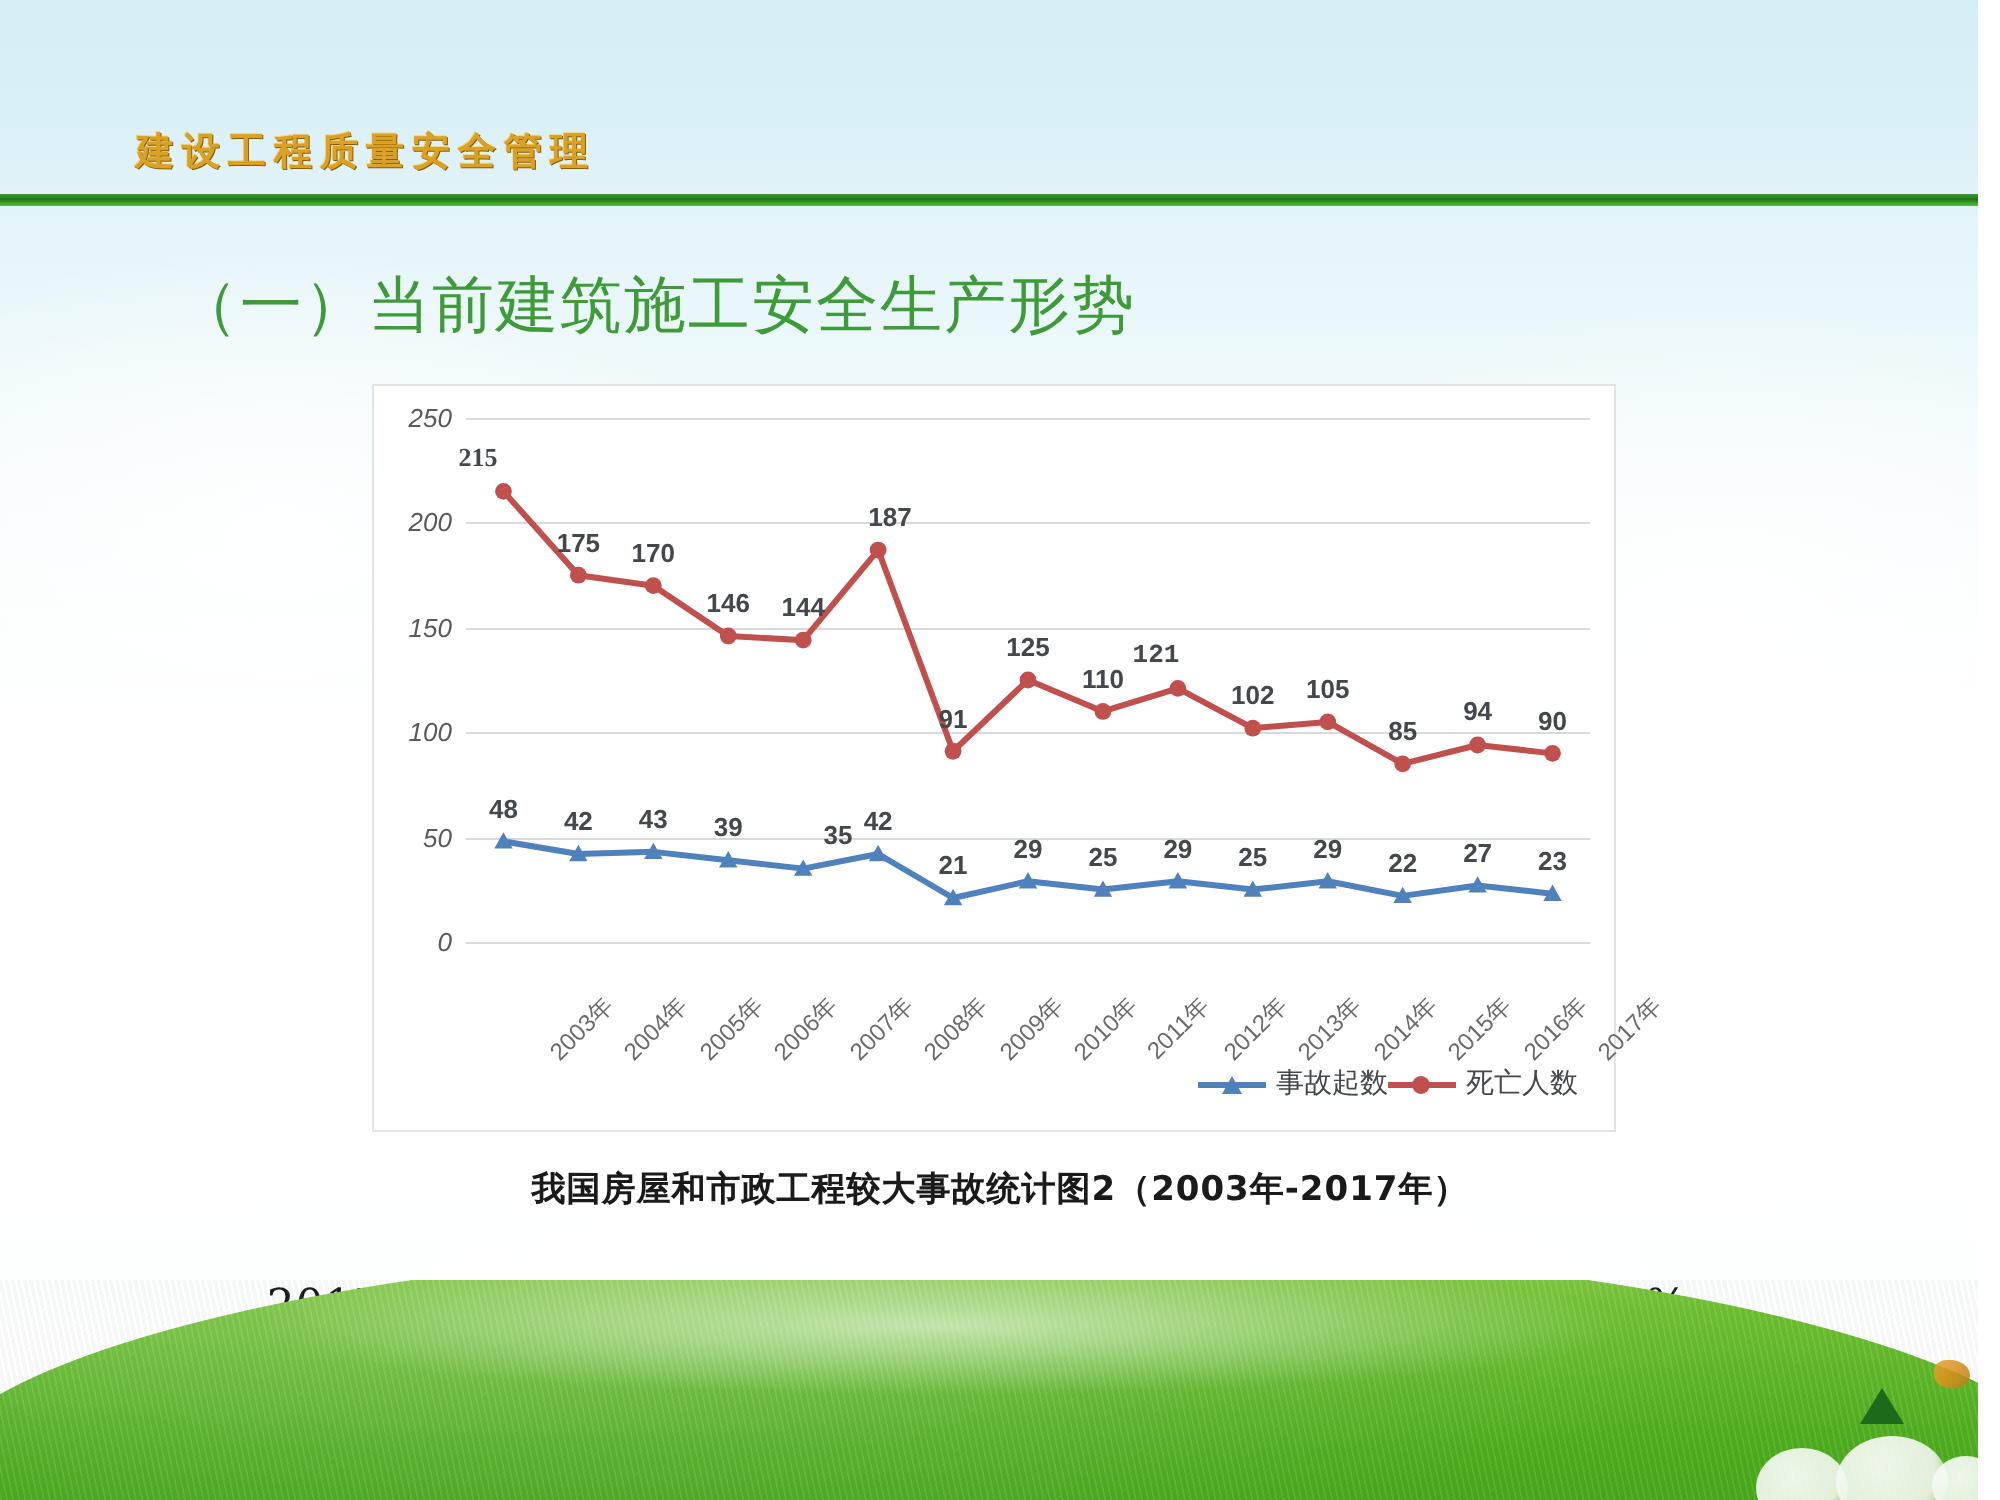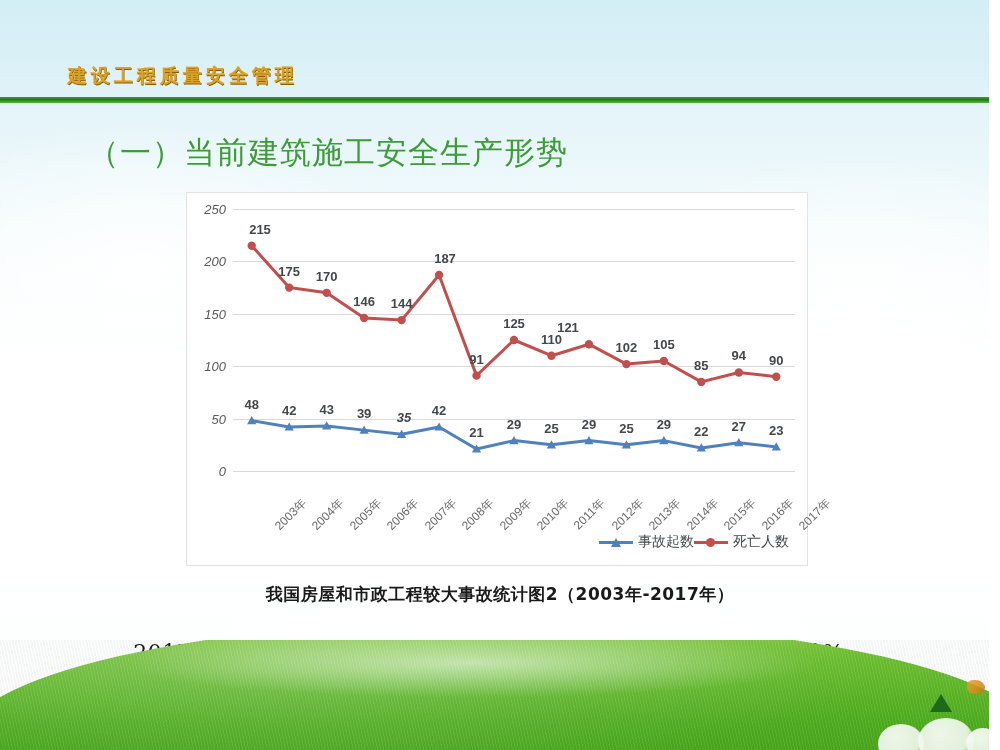--- a/index.html
+++ b/index.html
@@ -411,41 +411,41 @@
           <circle cx="393.40000000000003" cy="155.104" r="4.2" fill="#C0504D"></circle>
           <circle cx="430.8666666666667" cy="151.96" r="4.2" fill="#C0504D"></circle>
           <circle cx="468.33333333333337" cy="172.92" r="4.2" fill="#C0504D"></circle>
           <circle cx="505.8" cy="163.488" r="4.2" fill="#C0504D"></circle>
           <circle cx="543.2666666666667" cy="167.68" r="4.2" fill="#C0504D"></circle>
         </svg>
         <div class="pt-label" style="left: 18.7333px; top: 202.696px;">48</div>
         <div class="pt-label" style="left: 56.2px; top: 208.984px;">42</div>
         <div class="pt-label" style="left: 93.6667px; top: 207.936px;">43</div>
         <div class="pt-label" style="left: 131.133px; top: 212.128px;">39</div>
-        <div class="pt-label" style="left: 171px; top: 216.32px; font-style: italic;">35</div>
+        <div class="pt-label" style="left: 186px; top: 216.32px;">35</div>
         <div class="pt-label" style="left: 206.067px; top: 208.984px;">42</div>
         <div class="pt-label" style="left: 243.533px; top: 230.992px;">21</div>
         <div class="pt-label" style="left: 281px; top: 222.608px;">29</div>
         <div class="pt-label" style="left: 318.467px; top: 226.8px;">25</div>
         <div class="pt-label" style="left: 355.933px; top: 222.608px;">29</div>
         <div class="pt-label" style="left: 393.4px; top: 226.8px;">25</div>
         <div class="pt-label" style="left: 430.867px; top: 222.608px;">29</div>
         <div class="pt-label" style="left: 468.333px; top: 229.944px;">22</div>
         <div class="pt-label" style="left: 505.8px; top: 224.704px;">27</div>
         <div class="pt-label" style="left: 543.267px; top: 228.896px;">23</div>
-        <div class="pt-label" style="left: 27px; top: 27.68px;">215</div>
+        <div class="pt-label" style="left: 6px; top: 27.68px; font-family: Liberation Serif, serif;">215</div>
         <div class="pt-label" style="left: 56.2px; top: 69.6px;">175</div>
         <div class="pt-label" style="left: 93.6667px; top: 74.84px;">170</div>
         <div class="pt-label" style="left: 131.133px; top: 99.992px;">146</div>
         <div class="pt-label" style="left: 168.6px; top: 102.088px;">144</div>
         <div class="pt-label" style="left: 212px; top: 57.024px;">187</div>
         <div class="pt-label" style="left: 243.533px; top: 157.632px;">91</div>
         <div class="pt-label" style="left: 281px; top: 122px;">125</div>
         <div class="pt-label" style="left: 318.467px; top: 137.72px;">110</div>
-        <div class="pt-label" style="left: 335px; top: 126.192px;">121</div>
+        <div class="pt-label" style="left: 345px; top: 126.192px; font-family: Liberation Mono, monospace;">121</div>
         <div class="pt-label" style="left: 393.4px; top: 146.104px;">102</div>
         <div class="pt-label" style="left: 430.867px; top: 142.96px;">105</div>
         <div class="pt-label" style="left: 468.333px; top: 163.92px;">85</div>
         <div class="pt-label" style="left: 505.8px; top: 154.488px;">94</div>
         <div class="pt-label" style="left: 543.267px; top: 158.68px;">90</div>
         <div class="xtick" style="left: 26.7333px;"><span class="xtick-inner">2003年</span></div>
         <div class="xtick" style="left: 64.2px;"><span class="xtick-inner">2004年</span></div>
         <div class="xtick" style="left: 101.667px;"><span class="xtick-inner">2005年</span></div>
         <div class="xtick" style="left: 139.133px;"><span class="xtick-inner">2006年</span></div>
         <div class="xtick" style="left: 176.6px;"><span class="xtick-inner">2007年</span></div>

